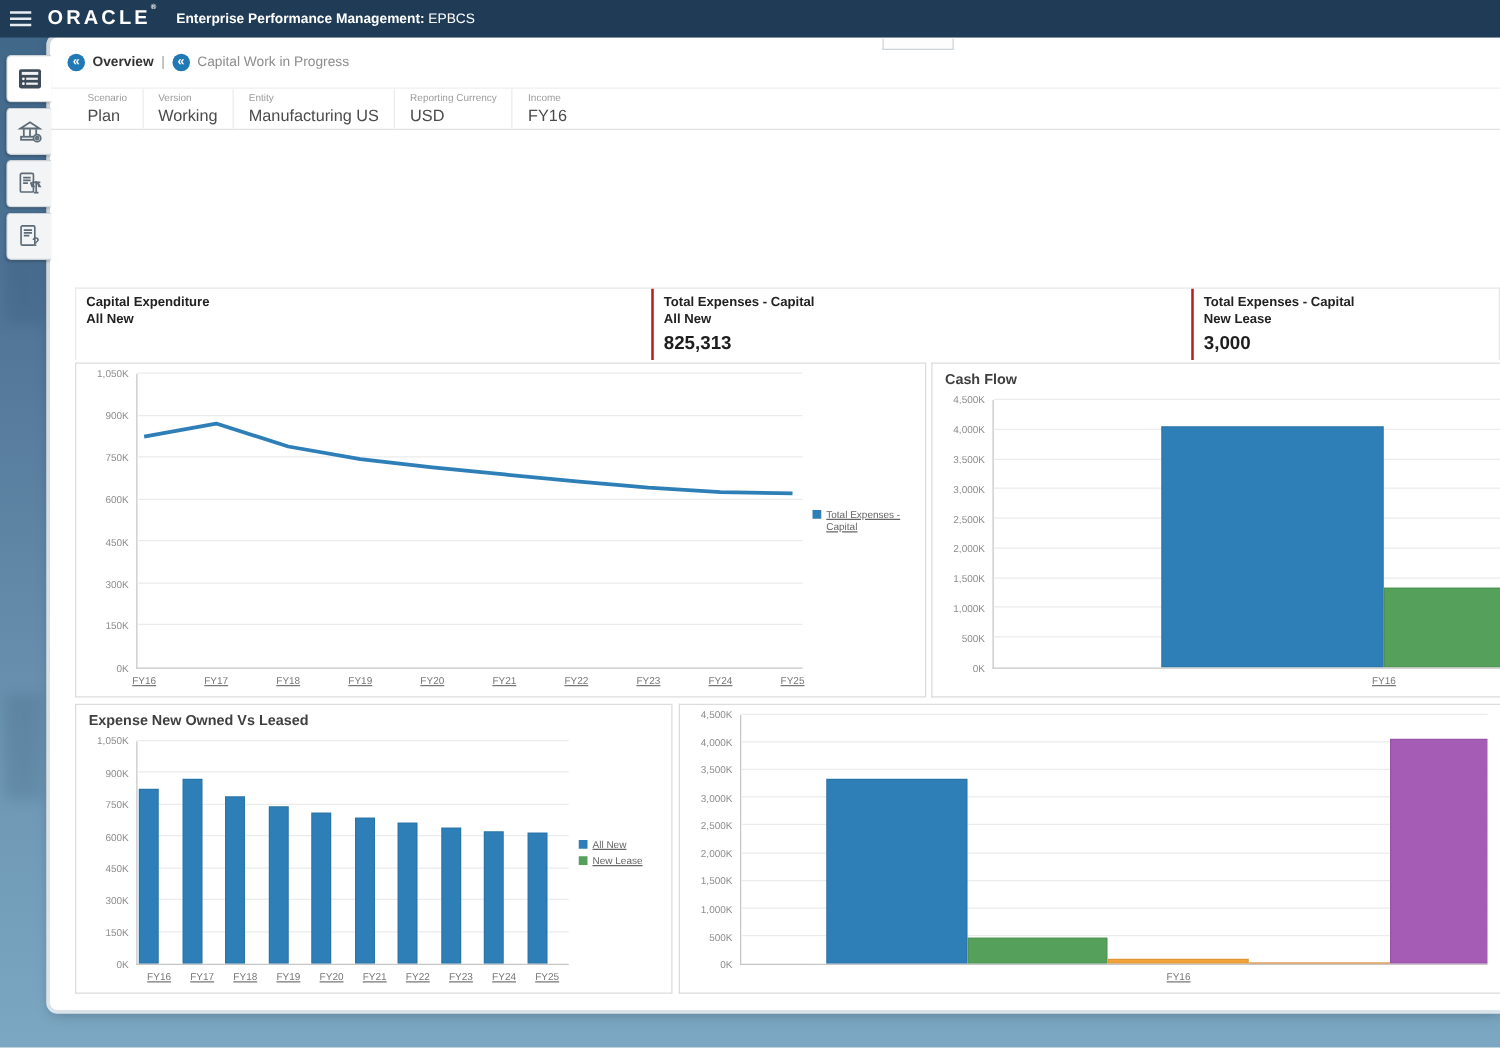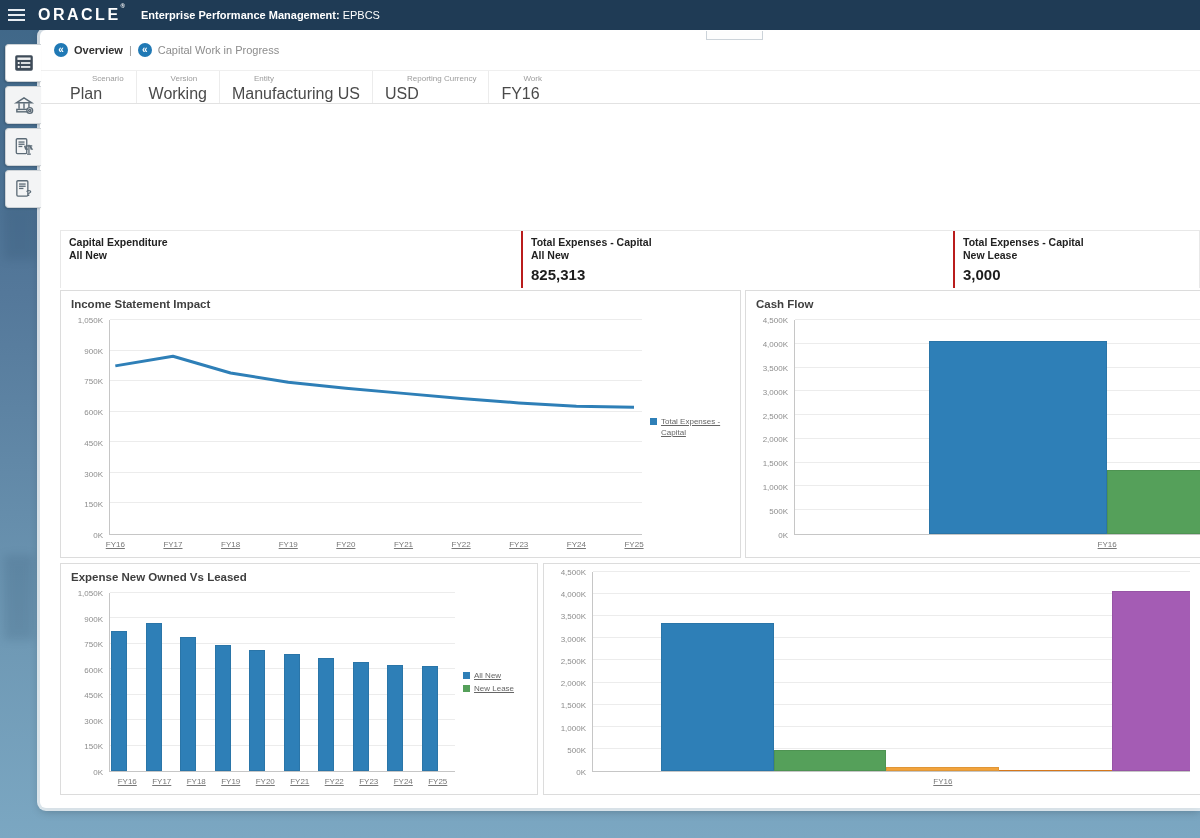--- a/index.html
+++ b/index.html
@@ -48,22 +48,22 @@
   .crumb-second { font-size:11px; color:#8c8c8c; cursor:pointer; }
   .top-artifact { position:absolute; left:666px; top:1px; width:57px; height:9px; border:1px solid #ccd3d9; border-top:none; background:#fdfdfd; }
   
   .pov-row {
     position:absolute; left:0; top:40px; width:100%; height:34px;
     border-top:1px solid #efefef; border-bottom:1px solid #e2e2e2;
     display:flex; align-items:stretch; padding-left:28px; background:#fff;
   }
   .pov-field { padding:2px 12px 2px 2px; margin-right:10px; border-right:1px solid #ececec; min-width:46px; cursor:pointer; }
   .pov-field:last-child { border-right:none; }
-  .pov-label { font-size:8px; color:#9c9c9c; margin-top:1px; white-space:nowrap;margin-left:22px; }
-  .pov-value { font-size:16px; color:#4a4a4a; margin-top:2px; white-space:nowrap; }
+  .pov-label { font-size:8px; color:#9c9c9c; margin-top:1px; white-space:nowrap; }
+  .pov-value { font-size:13px; color:#4a4a4a; margin-top:2px; white-space:nowrap; }
   
   .kpi-row {
     position:absolute; left:20px; top:200px; width:1140px; height:58px;
     display:flex; border:1px solid #e8e8e8; border-bottom:none; background:#fff;
   }
   .kpi-cell { padding:5px 8px; border-right:2px solid #b91c1c; }
   .kpi-cell:nth-child(1){ width:462px; }
   .kpi-cell:nth-child(2){ width:432px; }
   .kpi-cell:nth-child(3){ flex:1; border-right:none; }
   .kpi-title, .kpi-subtitle { font-size:10.5px; font-weight:bold; color:#222; line-height:1.2; }
@@ -184,21 +184,21 @@
       </div>
       <div class="pov-field">
         <div class="pov-label">Entity</div>
         <div class="pov-value">Manufacturing US</div>
       </div>
       <div class="pov-field">
         <div class="pov-label">Reporting Currency</div>
         <div class="pov-value">USD</div>
       </div>
       <div class="pov-field">
-        <div class="pov-label">Work</div>
+        <div class="pov-label">Income</div>
         <div class="pov-value">FY16</div>
       </div>
     </div>
 
   <div class="kpi-row" id="kpiRow">
       <div class="kpi-cell">
         <div class="kpi-title">Capital Expenditure</div>
         <div class="kpi-subtitle">All New</div>
       </div>
       <div class="kpi-cell">
@@ -207,21 +207,20 @@
         <div class="kpi-value">825,313</div>
       </div>
       <div class="kpi-cell">
         <div class="kpi-title">Total Expenses - Capital</div>
         <div class="kpi-subtitle">New Lease</div>
         <div class="kpi-value">3,000</div>
       </div>
     </div>
 
   <div class="chart-panel panel-tl">
-      <div class="chart-title">Income Statement Impact</div>
       <div class="chart-wrap">
         <div class="y-axis">
           <div class="ytick" style="bottom: 0%;">0K</div>
           <div class="ytick" style="bottom: 14.2857%;">150K</div>
           <div class="ytick" style="bottom: 28.5714%;">300K</div>
           <div class="ytick" style="bottom: 42.8571%;">450K</div>
           <div class="ytick" style="bottom: 57.1429%;">600K</div>
           <div class="ytick" style="bottom: 71.4286%;">750K</div>
           <div class="ytick" style="bottom: 85.7143%;">900K</div>
           <div class="ytick" style="bottom: 100%;">1,050K</div>

